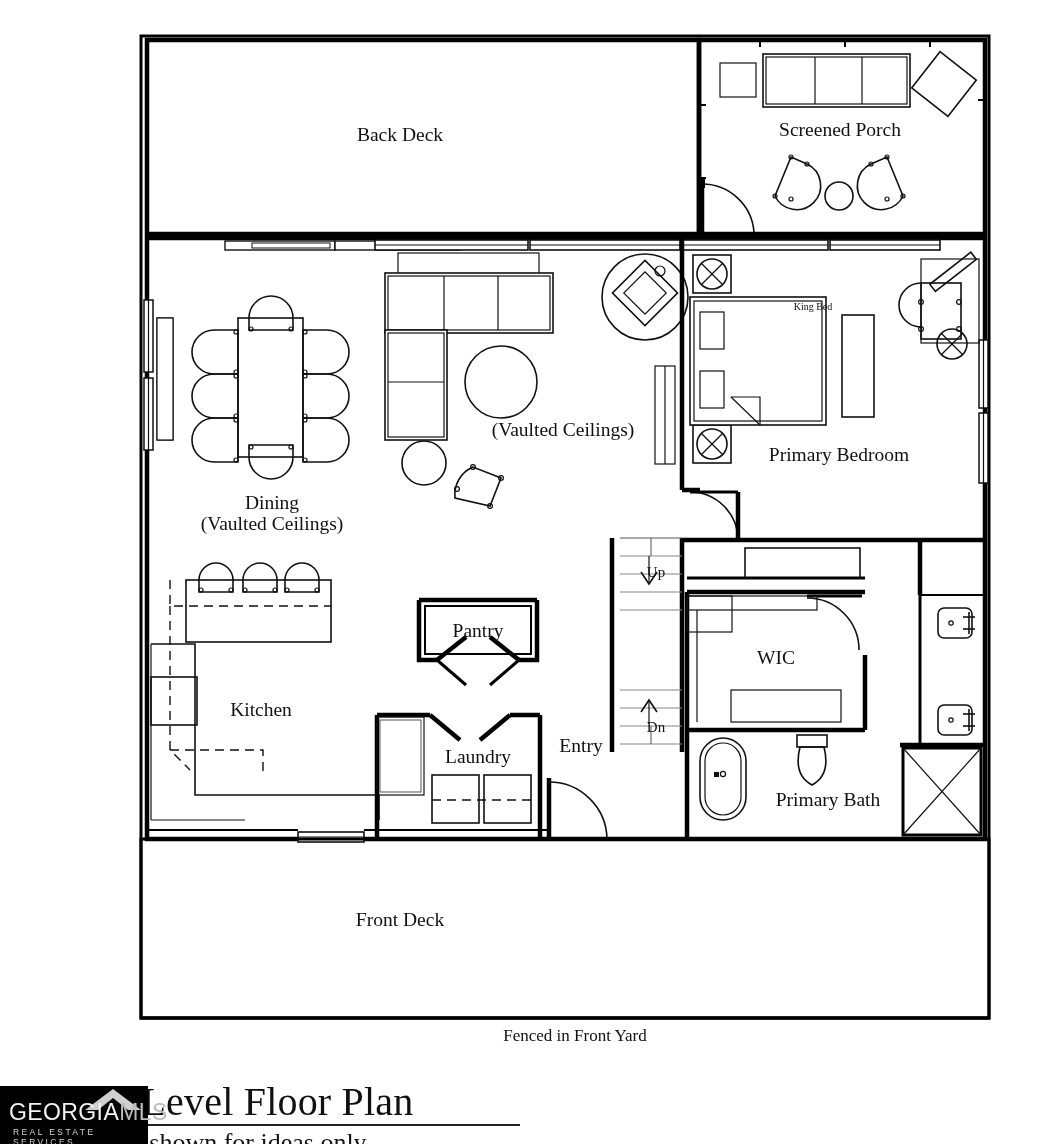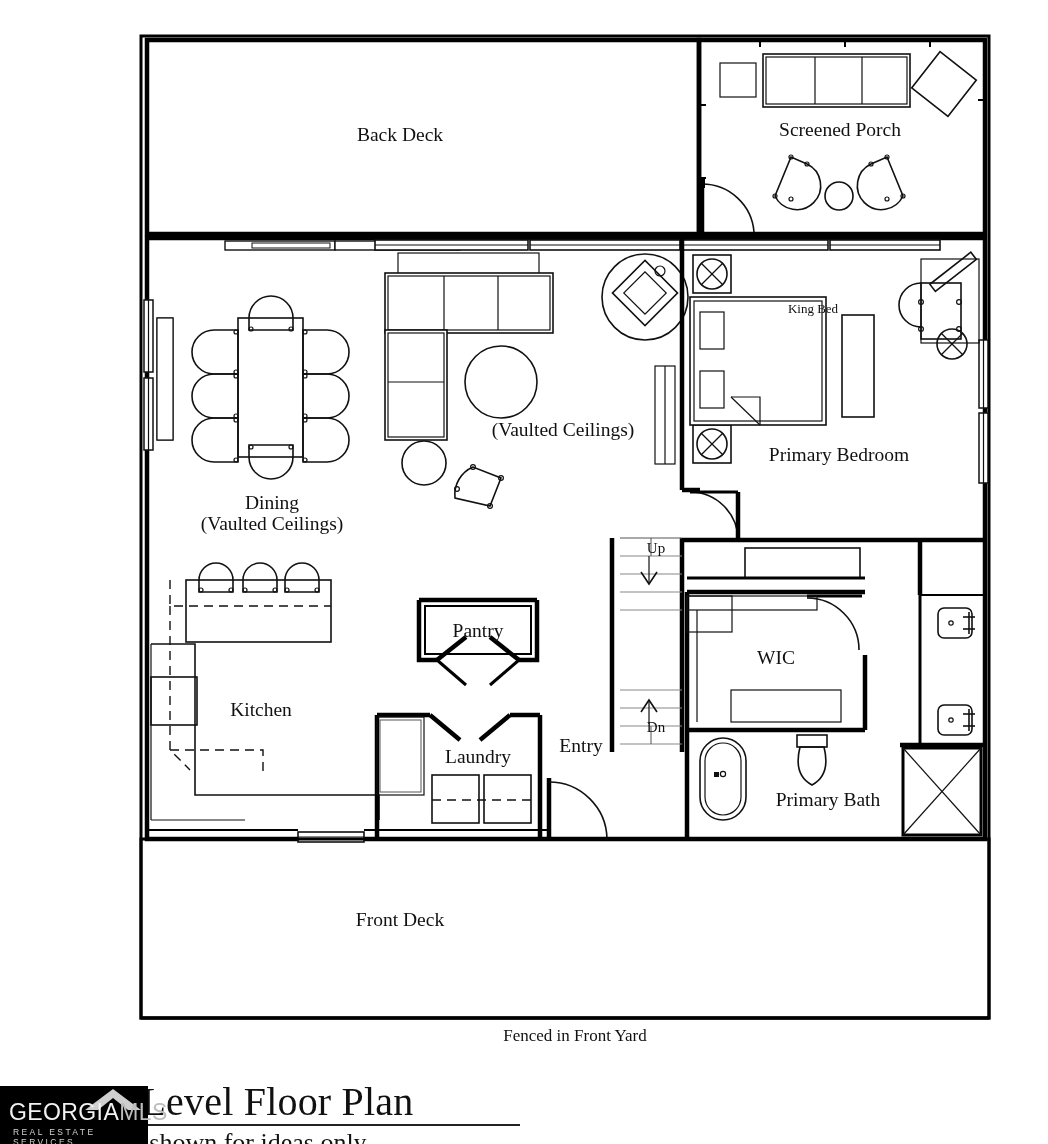--- a/index.html
+++ b/index.html
@@ -4,21 +4,21 @@
 <style>
   html,body{margin:0;padding:0;background:#ffffff;}
   body{width:1048px;height:1144px;position:relative;overflow:hidden;
        font-family:"Liberation Serif", serif;color:#000;}
   #plan-root{position:absolute;left:0;top:0;width:1048px;height:1144px;}
   svg.floorplan{position:absolute;left:0;top:0;width:1048px;height:1144px;display:block;}
 
   .lbl{position:absolute;white-space:nowrap;font-family:"Liberation Serif", serif;
        color:#111;line-height:1.08;text-align:center;}
   .lbl.rm{font-size:19.5px;}
-  .lbl.sm{font-size:13px;}
+  .lbl.sm{font-size:10px;}
   .lbl.stair{font-size:15px;}
   .lbl.yard{font-size:17px;}
 
   #title-block{position:absolute;left:46px;top:1082px;width:520px;}
   #title-main{font-size:40px;letter-spacing:0.2px;line-height:1;color:#111;}
   #title-rule{height:1.6px;background:#222;width:474px;margin-top:2px;}
   #title-sub{font-size:26px;line-height:1;margin-top:4px;color:#111;}
 
   #watermark{position:absolute;left:0px;top:1086px;width:148px;height:58px;
              background:#000000;}
@@ -477,21 +477,21 @@
   </div>
 
   <div class="lbl rm" style="left:280px;top:903px;width:240px;margin-top:6px;">
     <span>Front Deck</span>
   </div>
 
   <div class="lbl sm" style="left:743px;top:302px;width:140px;">
     <span>King Bed</span>
   </div>
 
-  <div class="lbl stair" style="left:636px;top:540px;width:40px;">
+  <div class="lbl stair" style="left:636px;top:564px;width:40px;">
     <span>Up</span>
   </div>
 
   <div class="lbl stair" style="left:636px;top:719px;width:40px;">
     <span>Dn</span>
   </div>
 
   <div class="lbl yard" style="left:340px;top:1027px;width:470px;">
     <span>Fenced in Front Yard</span>
   </div>

